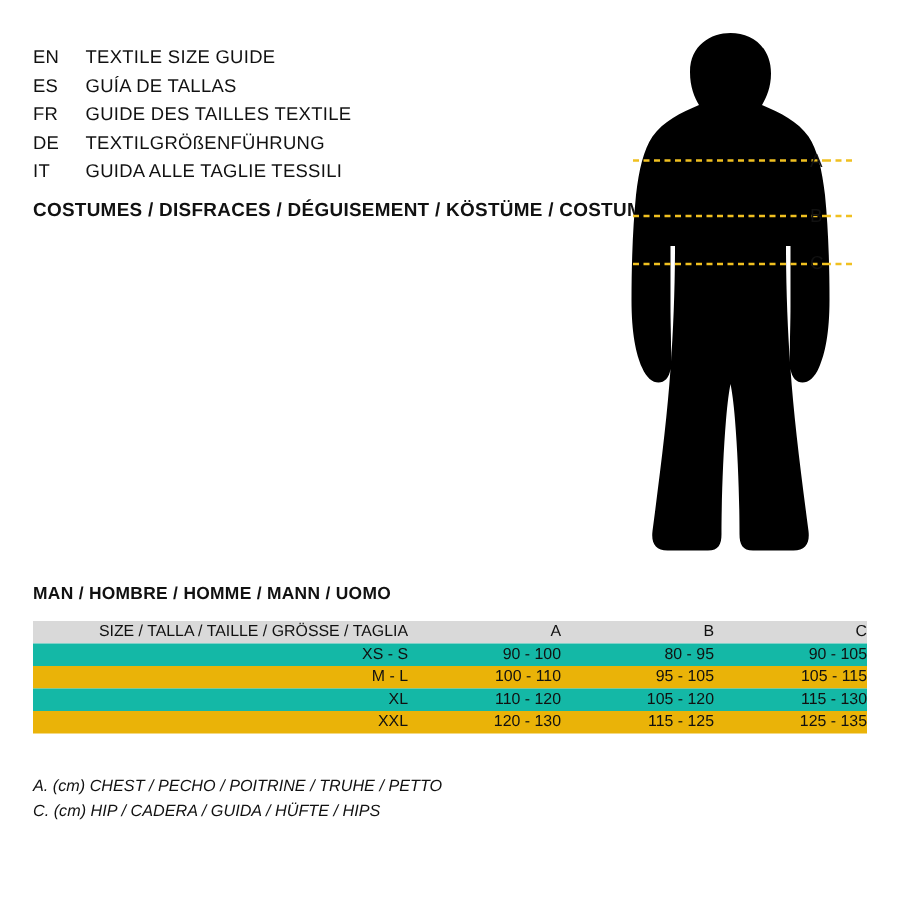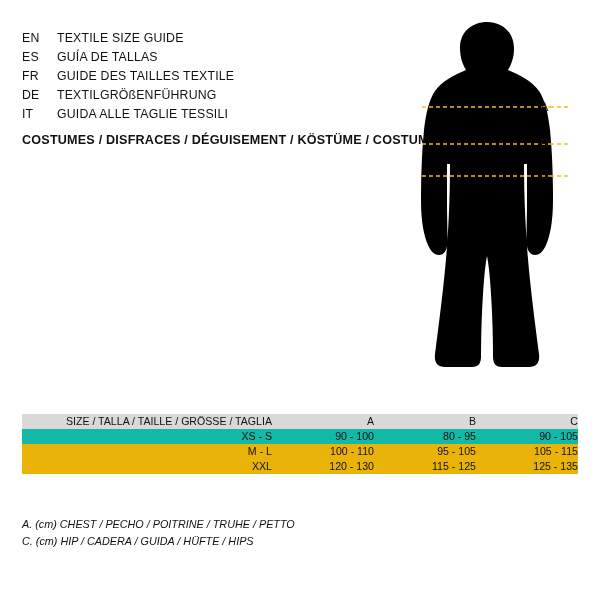--- a/index.html
+++ b/index.html
@@ -232,20 +232,21 @@
       </g>
     </svg>
   </div>
 
   <div class="measure-labels">
     <span class="mlabel a">A</span>
     <span class="mlabel b">B</span>
     <span class="mlabel c">C</span>
   </div>
 
+  <div class="man-title">MAN / HOMBRE / HOMME / MANN / UOMO</div>
 
   <table class="sizes">
     <tbody>
       <tr class="head">
         <td class="c-size">SIZE / TALLA / TAILLE / GRÖSSE / TAGLIA</td>
         <td class="c-val">A</td>
         <td class="c-val">B</td>
         <td class="c-val">C</td>
       </tr>
       <tr class="odd">
@@ -253,20 +254,26 @@
         <td class="c-val">90 - 100</td>
         <td class="c-val">80 - 95</td>
         <td class="c-val">90 - 105</td>
       </tr>
       <tr class="even">
         <td class="c-size">M - L</td>
         <td class="c-val">100 - 110</td>
         <td class="c-val">95 - 105</td>
         <td class="c-val">105 - 115</td>
       </tr>
+      <tr class="odd">
+        <td class="c-size">XL</td>
+        <td class="c-val">110 - 120</td>
+        <td class="c-val">105 - 120</td>
+        <td class="c-val">115 - 130</td>
+      </tr>
       <tr class="even">
         <td class="c-size">XXL</td>
         <td class="c-val">120 - 130</td>
         <td class="c-val">115 - 125</td>
         <td class="c-val">125 - 135</td>
       </tr>
     </tbody>
   </table>
 
   <div class="notes">

